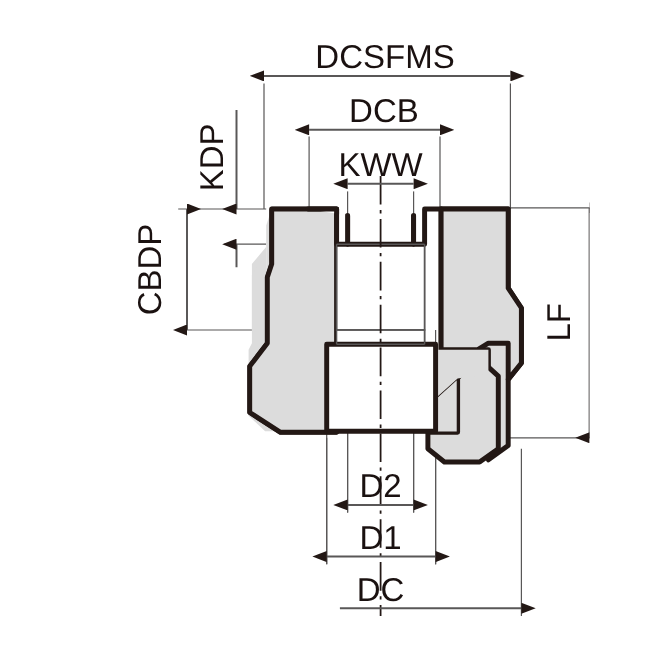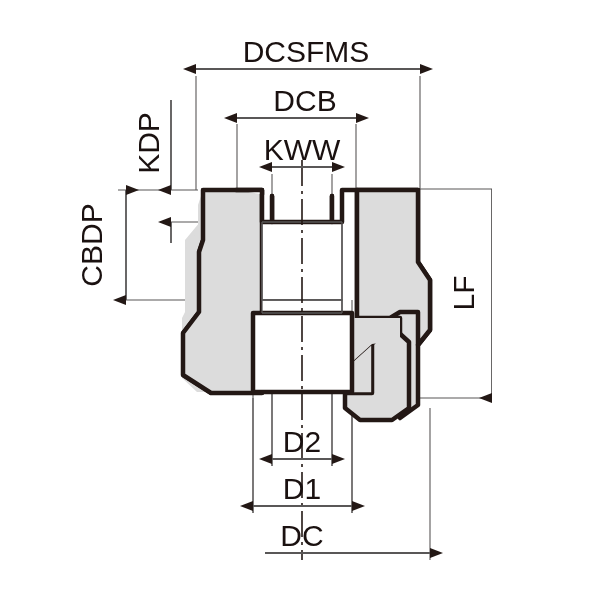--- a/index.html
+++ b/index.html
@@ -10,20 +10,21 @@
   }
   body {
     font-family: "Liberation Sans", sans-serif;
   }
   #drawing-root {
     position: relative;
     width: 492px;
     height: 600px;
     background: #ffffff;
     overflow: hidden;
+    padding-left: 44px;
   }
   svg.drawing {
     display: block;
     width: 600px;
     height: 600px;
   }
   .dim-label {
     font-family: "Liberation Sans", sans-serif;
     font-size: 30px;
     fill: #1a1110;

